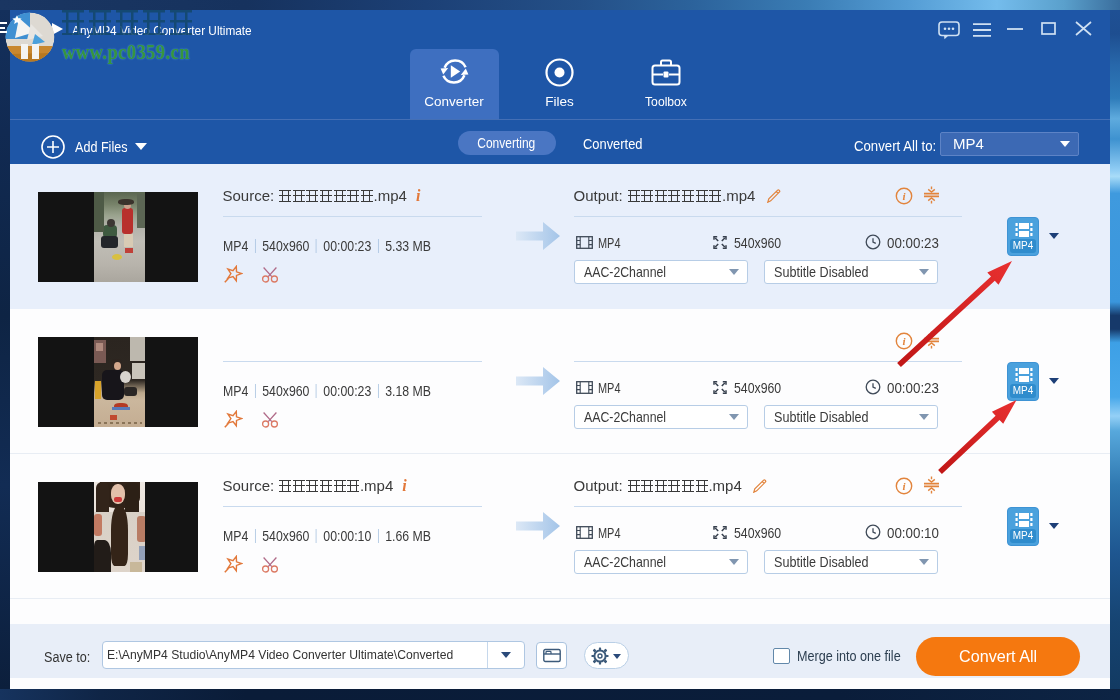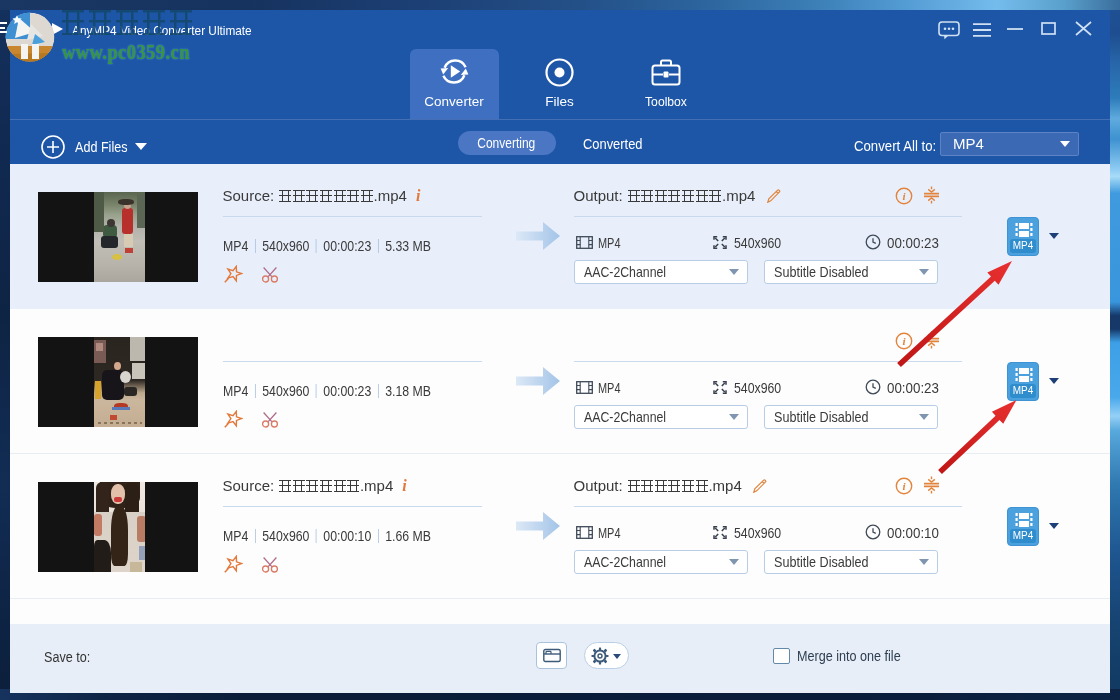--- a/index.html
+++ b/index.html
@@ -88,21 +88,21 @@
 .dd2 b { transform:scaleX(.84); }
 .dd1 { left:563.5px; }
 .dd2 { left:753.5px; }
 .ddcaret { position:absolute; right:8px; top:8px; border-left:5.5px solid transparent; border-right:5.5px solid transparent; border-top:6px solid #8096b0; }
 
 .mp4btn { position:absolute; left:997px; top:53px; width:32px; height:39px; background:#4aa1dd; border:1px solid #3e93d4; border-radius:4px; }
 .mp4lbl { position:absolute; left:2px; top:21px; width:26px; height:14px; background:#2f8ccd; border-radius:3px; color:#fff; font-size:10px; text-align:center; line-height:14px; }
 .btncaret { position:absolute; left:1038.5px; top:69px; border-left:5.5px solid transparent; border-right:5.5px solid transparent; border-top:6.5px solid #1d3f77; }
 
 
-#botbar { position:absolute; left:0; top:614px; width:100%; height:69px; background:#e8eef8; }
+#botbar { position:absolute; left:0; top:614px; width:100%; height:54px; background:#e8eef8; }
 #saveto { position:absolute; left:34px; top:25px; font-size:14px; color:#333; transform:scaleX(.9); transform-origin:0 50%; }
 #pathbox { position:absolute; left:92px; top:17px; width:423px; height:28px; background:#fff; border:1px solid #afc7e2; border-radius:4px; font-size:13.5px; color:#333; line-height:26px; padding-left:4px; white-space:nowrap; }
 #pathbox b { font-weight:normal; display:inline-block; transform:scaleX(.9); transform-origin:0 50%; }
 #pathbox i { position:absolute; right:36px; top:0; width:1px; height:26px; background:#c6d8ec; }
 #pathbox:after { content:""; position:absolute; right:13px; top:10px; border-left:5.5px solid transparent; border-right:5.5px solid transparent; border-top:6px solid #2a4a7a; }
 #folderbtn { position:absolute; left:526px; top:17.5px; width:31px; height:27px; background:#fff; border:1px solid #a9c2de; border-radius:4px; }
 #gearpill { position:absolute; left:574px; top:17.5px; width:45px; height:27px; background:#fff; border:1px solid #b9cfe6; border-radius:13.5px; }
 #gearpill:after { content:""; position:absolute; right:7px; top:11px; border-left:4.5px solid transparent; border-right:4.5px solid transparent; border-top:5.5px solid #2a4a7a; }
 #mergebox { position:absolute; left:763px; top:23.5px; width:16.5px; height:16.5px; background:#fff; border:1px solid #6288aa; border-radius:2px; }
 #mergelbl { position:absolute; left:786.5px; top:24px; font-size:14px; color:#2c3e50; transform:scaleX(.9); transform-origin:0 50%; white-space:nowrap; }
@@ -468,20 +468,21 @@
             <rect x="15.3" y="6" width="2.2" height="3" fill="#fff"></rect>
             <rect x="15.3" y="11" width="2.2" height="3" fill="#fff"></rect>
     </svg>
     <span class="mp4lbl">MP4</span>
   </div>
   <span class="btncaret"></span>
 </div>
     </div>
   <div id="botbar">
     <div id="saveto">Save to:</div>
+    <div id="pathbox"><b>E:\AnyMP4 Studio\AnyMP4 Video Converter Ultimate\Converted</b><i></i></div>
     <div id="folderbtn">
       <svg width="18" height="15" viewBox="0 0 18 15" style="position:absolute;left:6px;top:5px">
         <rect x="0.8" y="1.5" width="16.4" height="12" rx="1.5" fill="none" stroke="#3c5a7a" stroke-width="1.4"></rect>
         <path d="M0.8 6 H17.2" stroke="#3c5a7a" stroke-width="1.4"></path>
         <path d="M3 6 V4.2 a0.8 0.8 0 0 1 0.8 -0.8 h3.4 a0.8 0.8 0 0 1 0.8 0.8 V6" fill="none" stroke="#3c5a7a" stroke-width="1.2"></path>
       </svg>
     </div>
     <div id="gearpill">
       <svg width="18" height="18" viewBox="0 0 18 18" style="position:absolute;left:6px;top:4.5px">
         <circle cx="9" cy="9" r="5.6" fill="none" stroke="#3c5a7a" stroke-width="2"></circle>
@@ -493,20 +494,21 @@
           <rect x="14.5" y="7.9" width="3" height="2.2" rx=".6"></rect>
           <rect x="2.2" y="2.2" width="2.6" height="2.6" rx=".6" transform="rotate(45 3.5 3.5)"></rect>
           <rect x="13.2" y="2.2" width="2.6" height="2.6" rx=".6" transform="rotate(45 14.5 3.5)"></rect>
           <rect x="2.2" y="13.2" width="2.6" height="2.6" rx=".6" transform="rotate(45 3.5 14.5)"></rect>
           <rect x="13.2" y="13.2" width="2.6" height="2.6" rx=".6" transform="rotate(45 14.5 14.5)"></rect>
         </g>
       </svg>
     </div>
     <span id="mergebox"></span>
     <div id="mergelbl">Merge into one file</div>
+    <div id="convertall"><b>Convert All</b></div>
   </div>
 </div>
 
 <svg id="wmlogo" width="52" height="52" viewBox="0 0 52 52" style="position:absolute;left:5px;top:12px">
   <defs>
       <clipPath id="lc">
         <circle cx="25" cy="25" r="24.5"></circle>
       </clipPath>
     </defs>
   <g clip-path="url(#lc)">

